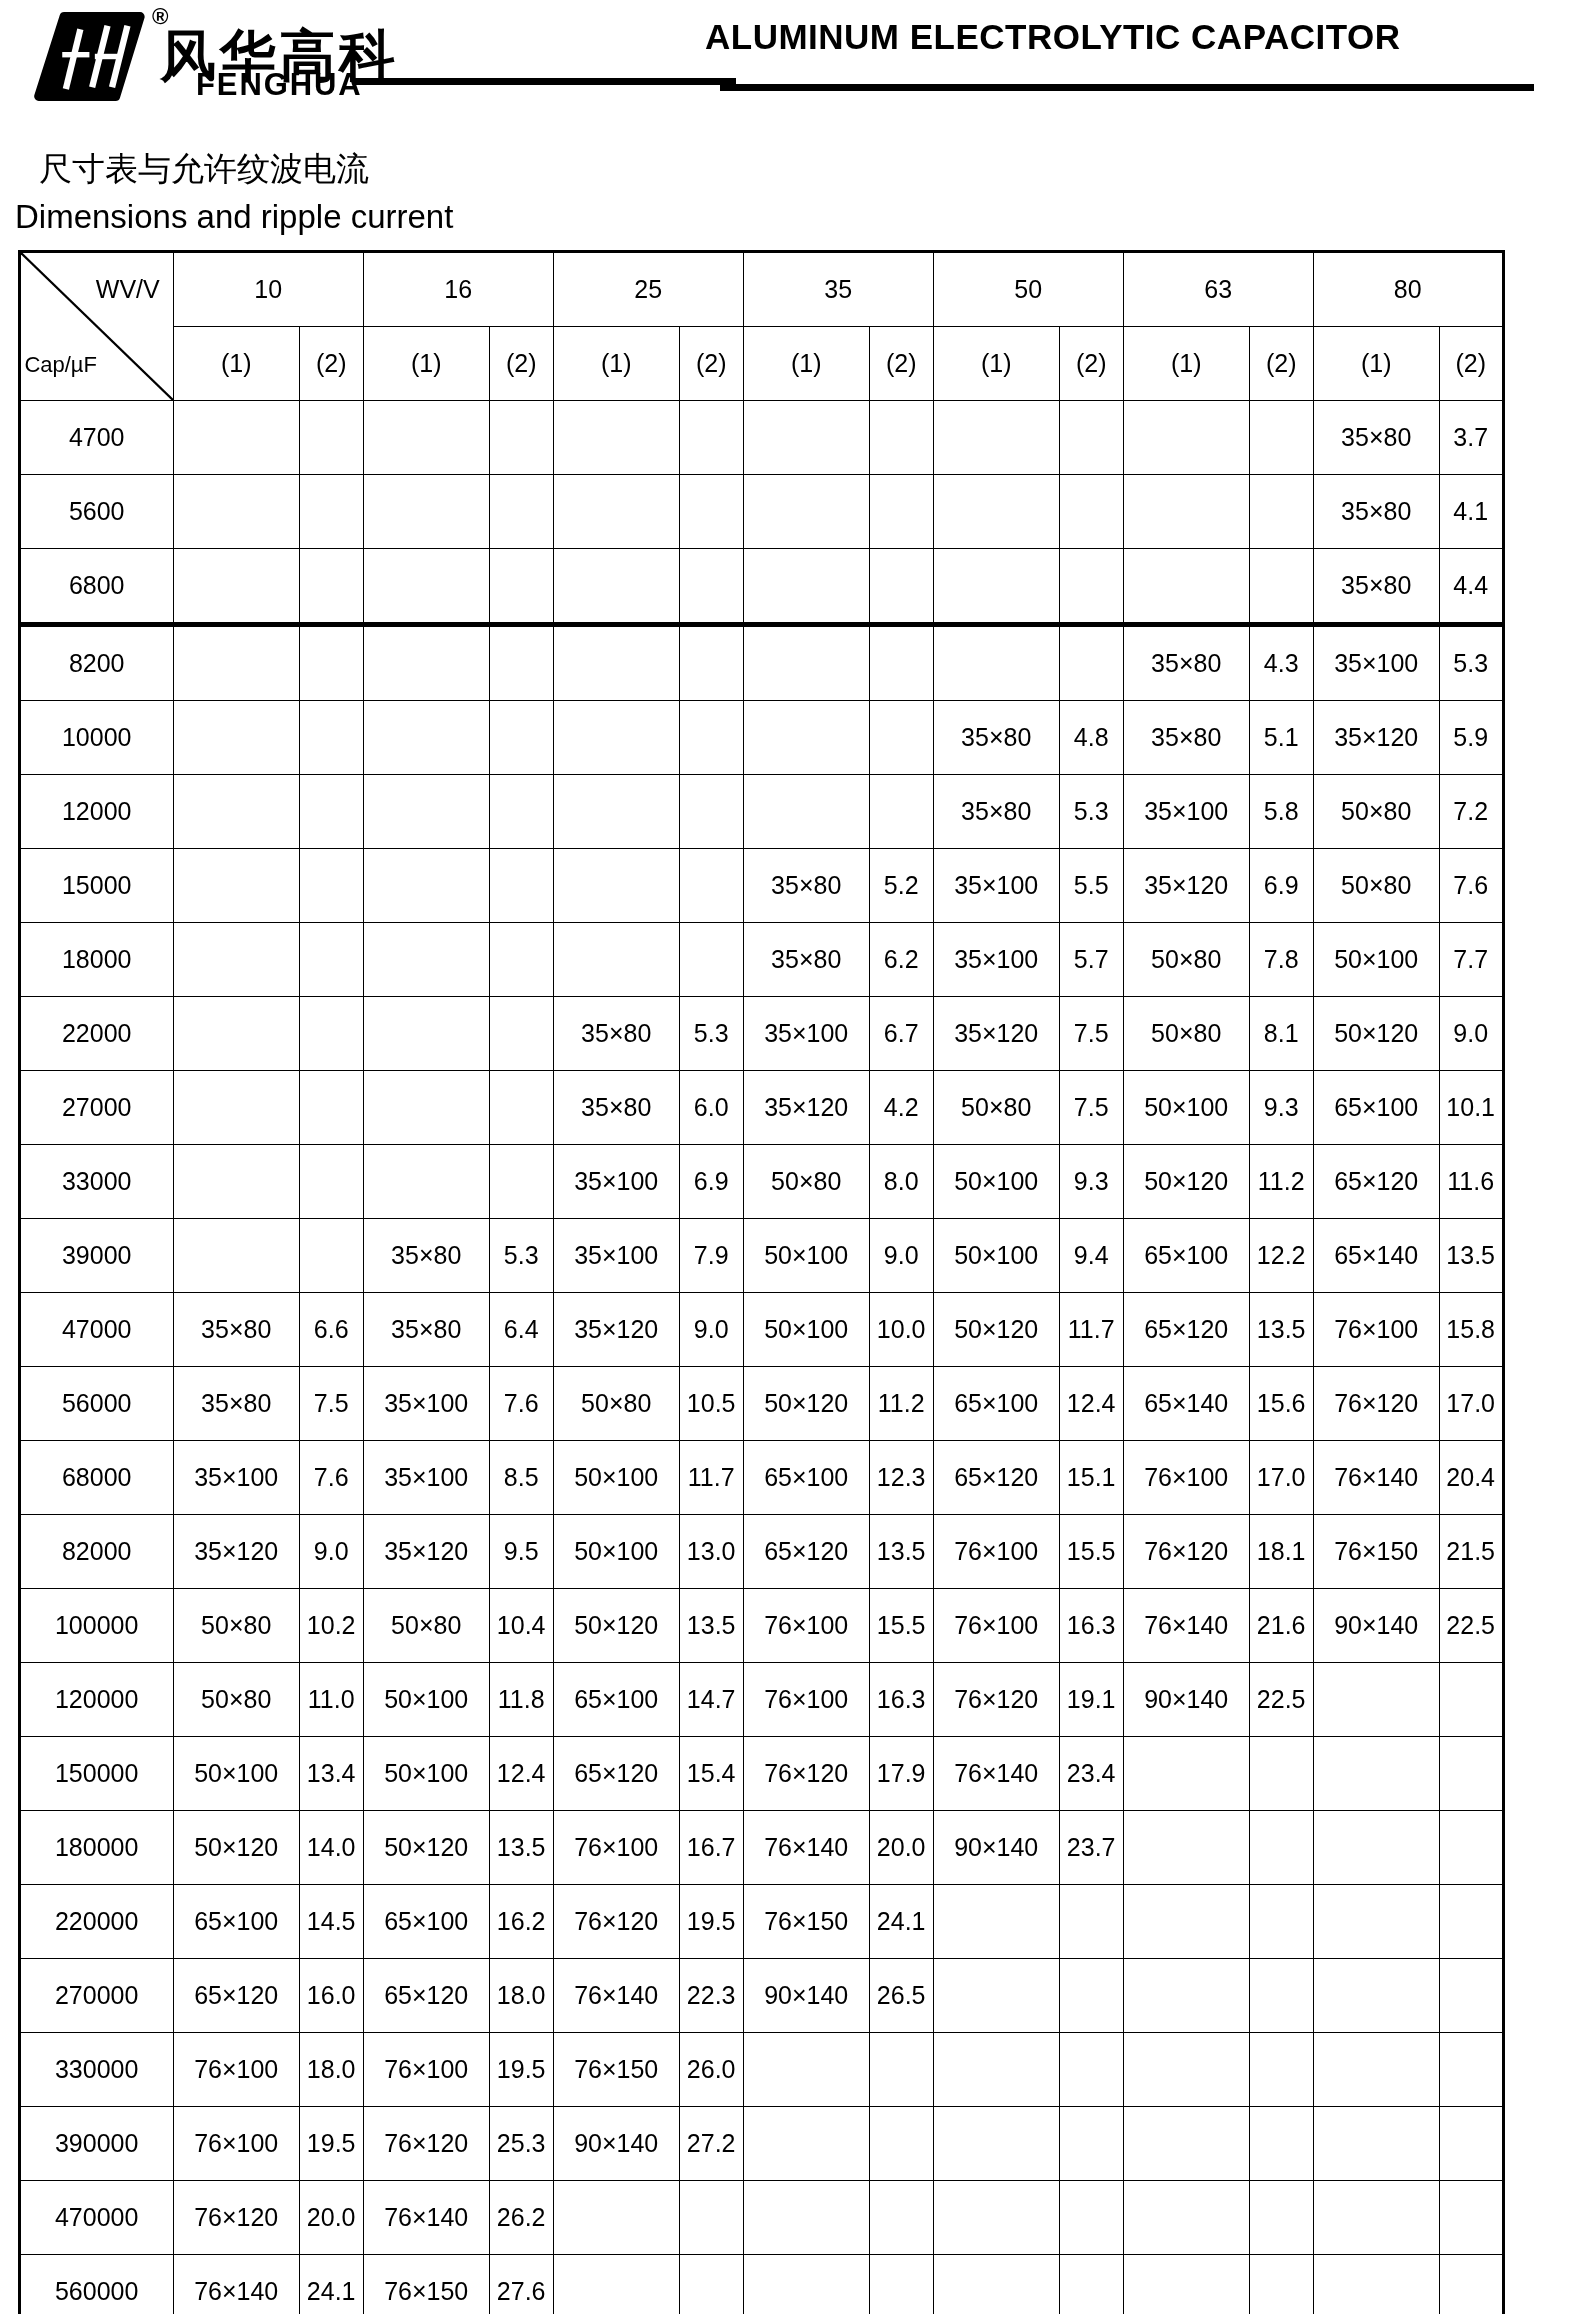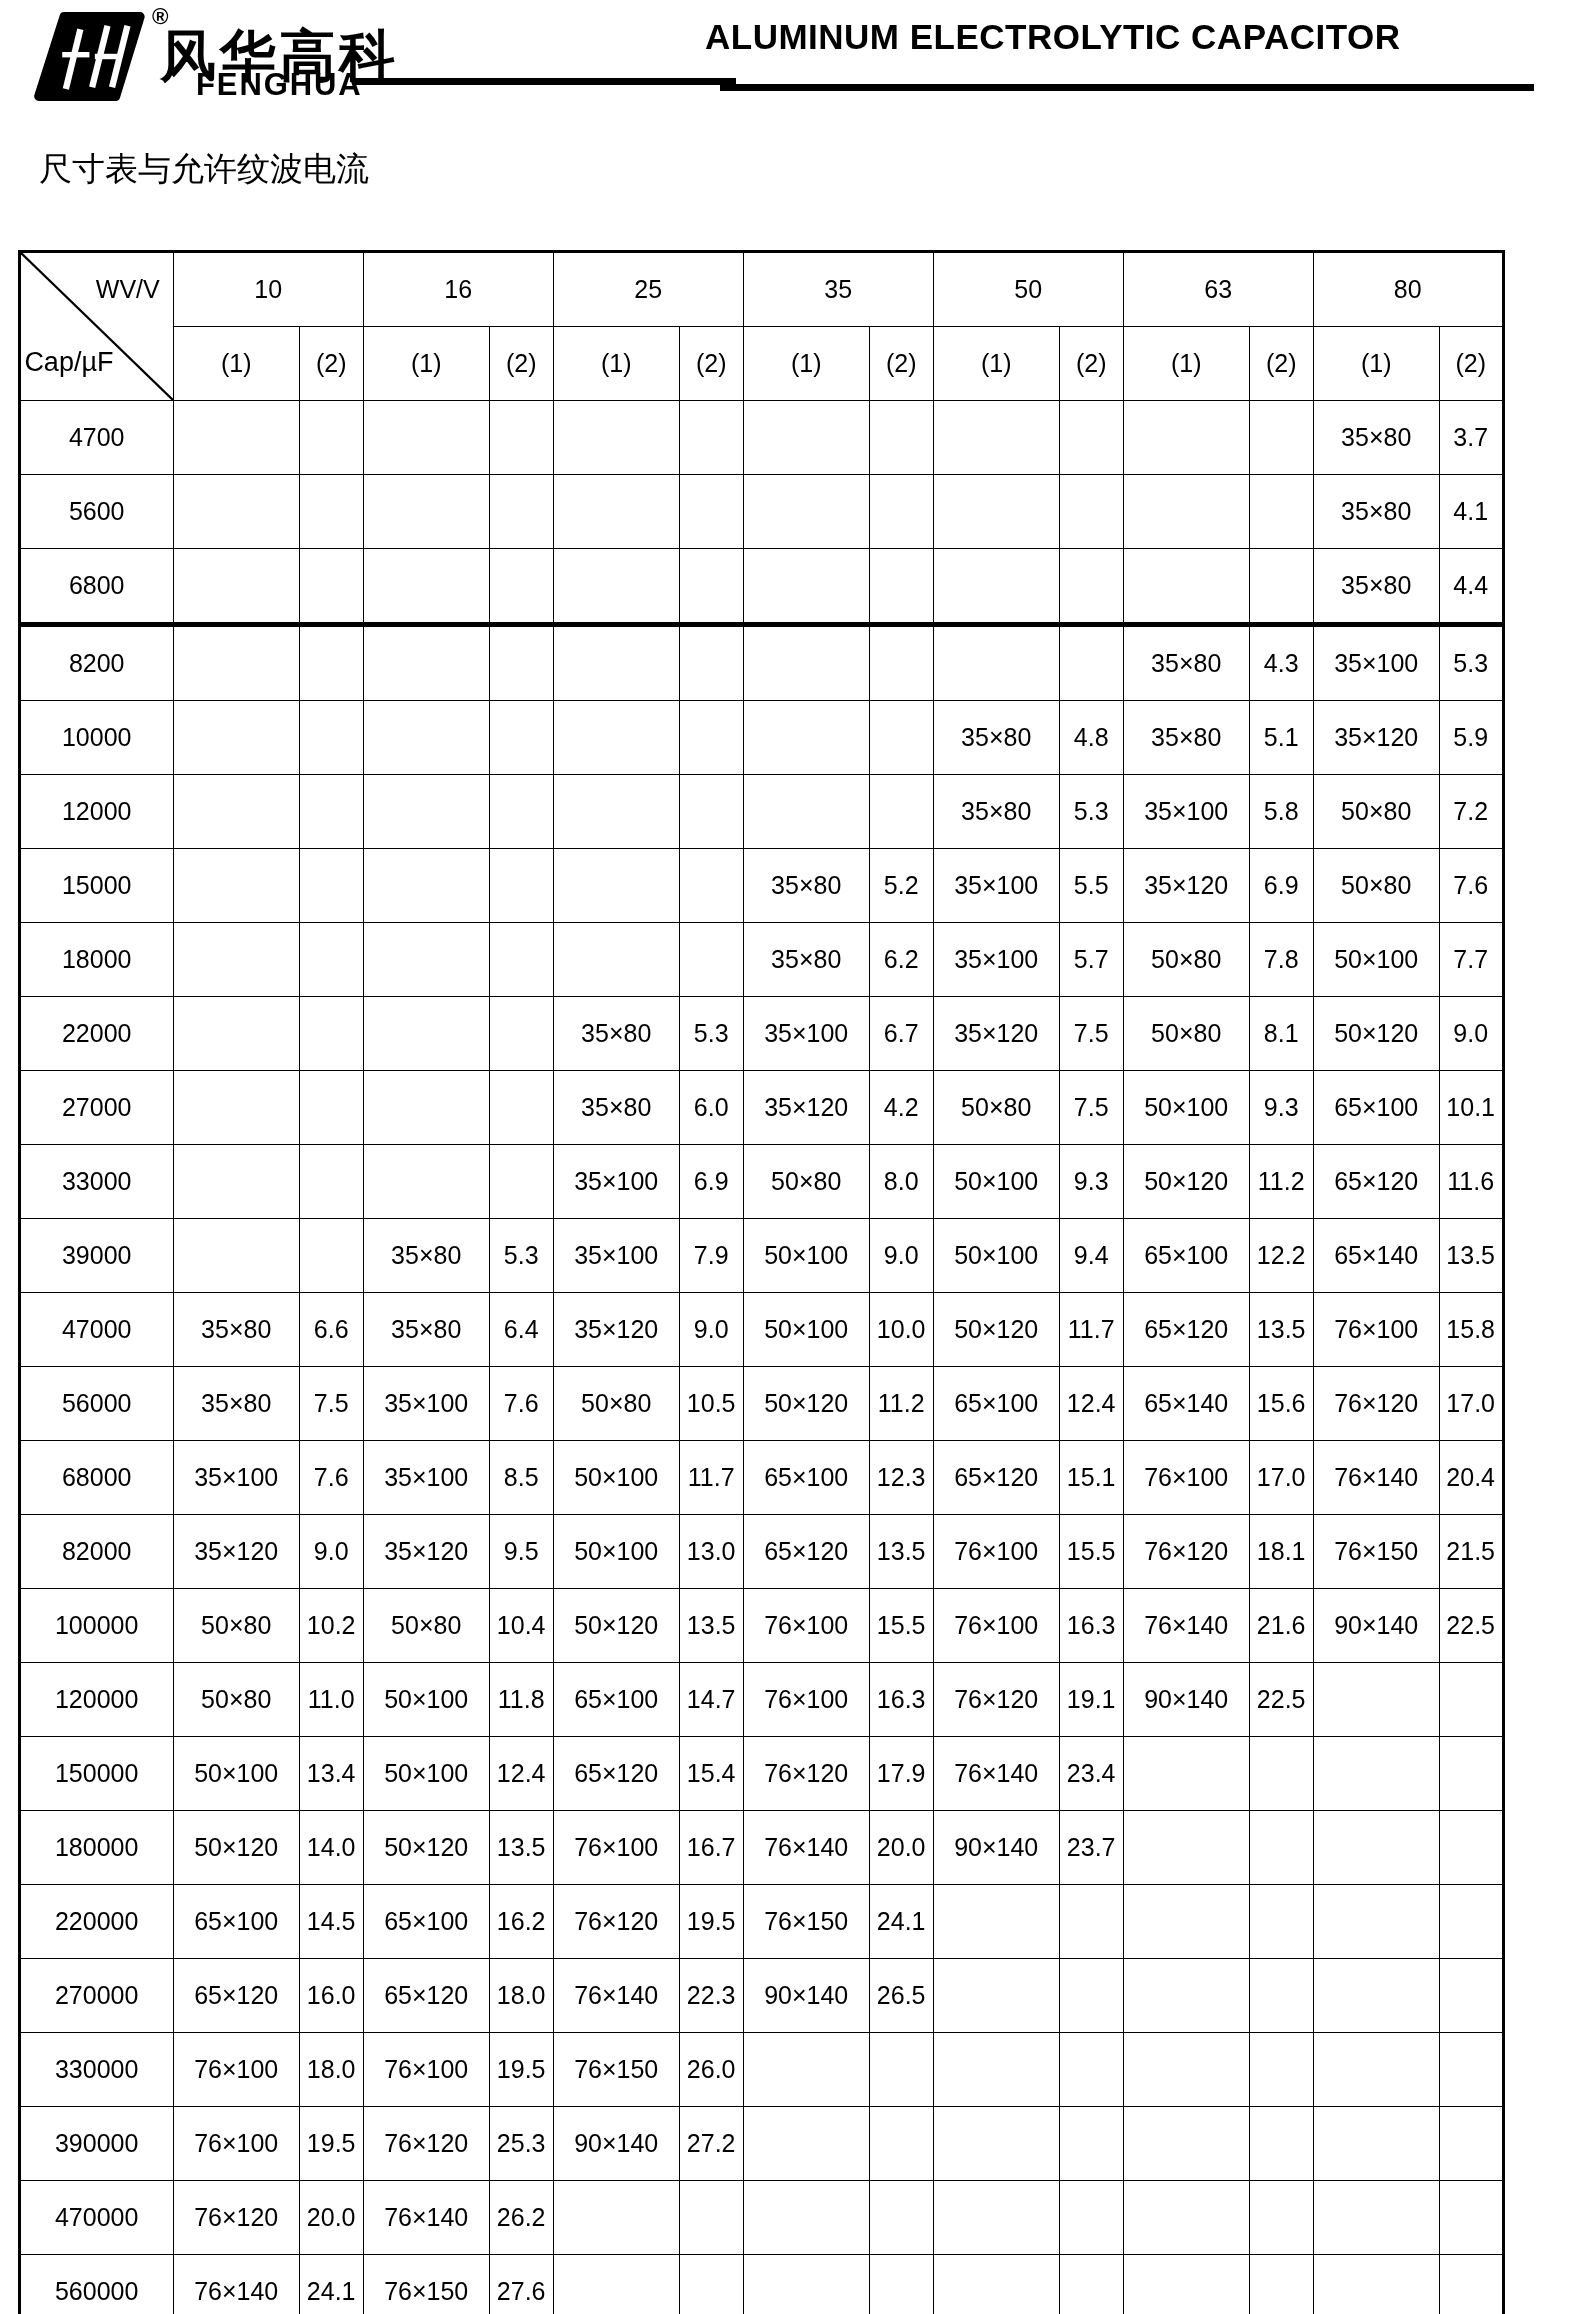--- a/index.html
+++ b/index.html
@@ -29,21 +29,21 @@
   table.dim th,table.dim td{border:1.9px solid #000;height:73px;padding:0;margin:0;
             text-align:center;vertical-align:middle;font-weight:normal;
             font-size:25px;line-height:1;overflow:hidden;background:#fff;color:#000;}
   table.dim thead th{font-size:25px;}
   tr.sep th,tr.sep td{border-bottom:5.6px solid #000;}
 
   
   th.corner{position:relative;padding:0;}
   th.corner svg.diag{position:absolute;left:0;top:0;width:100%;height:100%;display:block;}
   th.corner .wv{position:absolute;top:24px;right:13px;font-size:25px;text-align:center;}
-  th.corner .capu{position:absolute;bottom:24px;left:3.7px;font-size:27px;}
+  th.corner .capu{position:absolute;bottom:24px;left:3.7px;font-size:22px;}
 </style>
 </head>
 <body>
 
 <div class="page">
 
   <div>
     <svg class="logo-mark" viewBox="0 0 138 100" aria-hidden="true">
       <path d="M42,6 L126,6 L99,94 L14,94 Z" fill="#000" stroke="#000" stroke-width="10" stroke-linejoin="round"></path>
       <path d="M60,20 L44,86" stroke="#fff" stroke-width="7" fill="none"></path>
@@ -54,20 +54,21 @@
     </svg>
     <span class="reg-mark">®</span>
     <div class="brand-zh">风华高科</div>
     <div class="brand-en">FENGHUA</div>
     <h1 class="page-title">ALUMINUM ELECTROLYTIC CAPACITOR</h1>
     <div class="rule-a"></div>
     <div class="rule-b"></div>
   </div>
 
   <div class="sec-zh">尺寸表与允许纹波电流</div>
+  <div class="sec-en">Dimensions and ripple current</div>
 
   <table class="dim">
     <colgroup>
       <col class="c-cap">
       <col class="c-size">
         <col class="c-cur">
       <col class="c-size">
         <col class="c-cur">
       <col class="c-size">
         <col class="c-cur">

